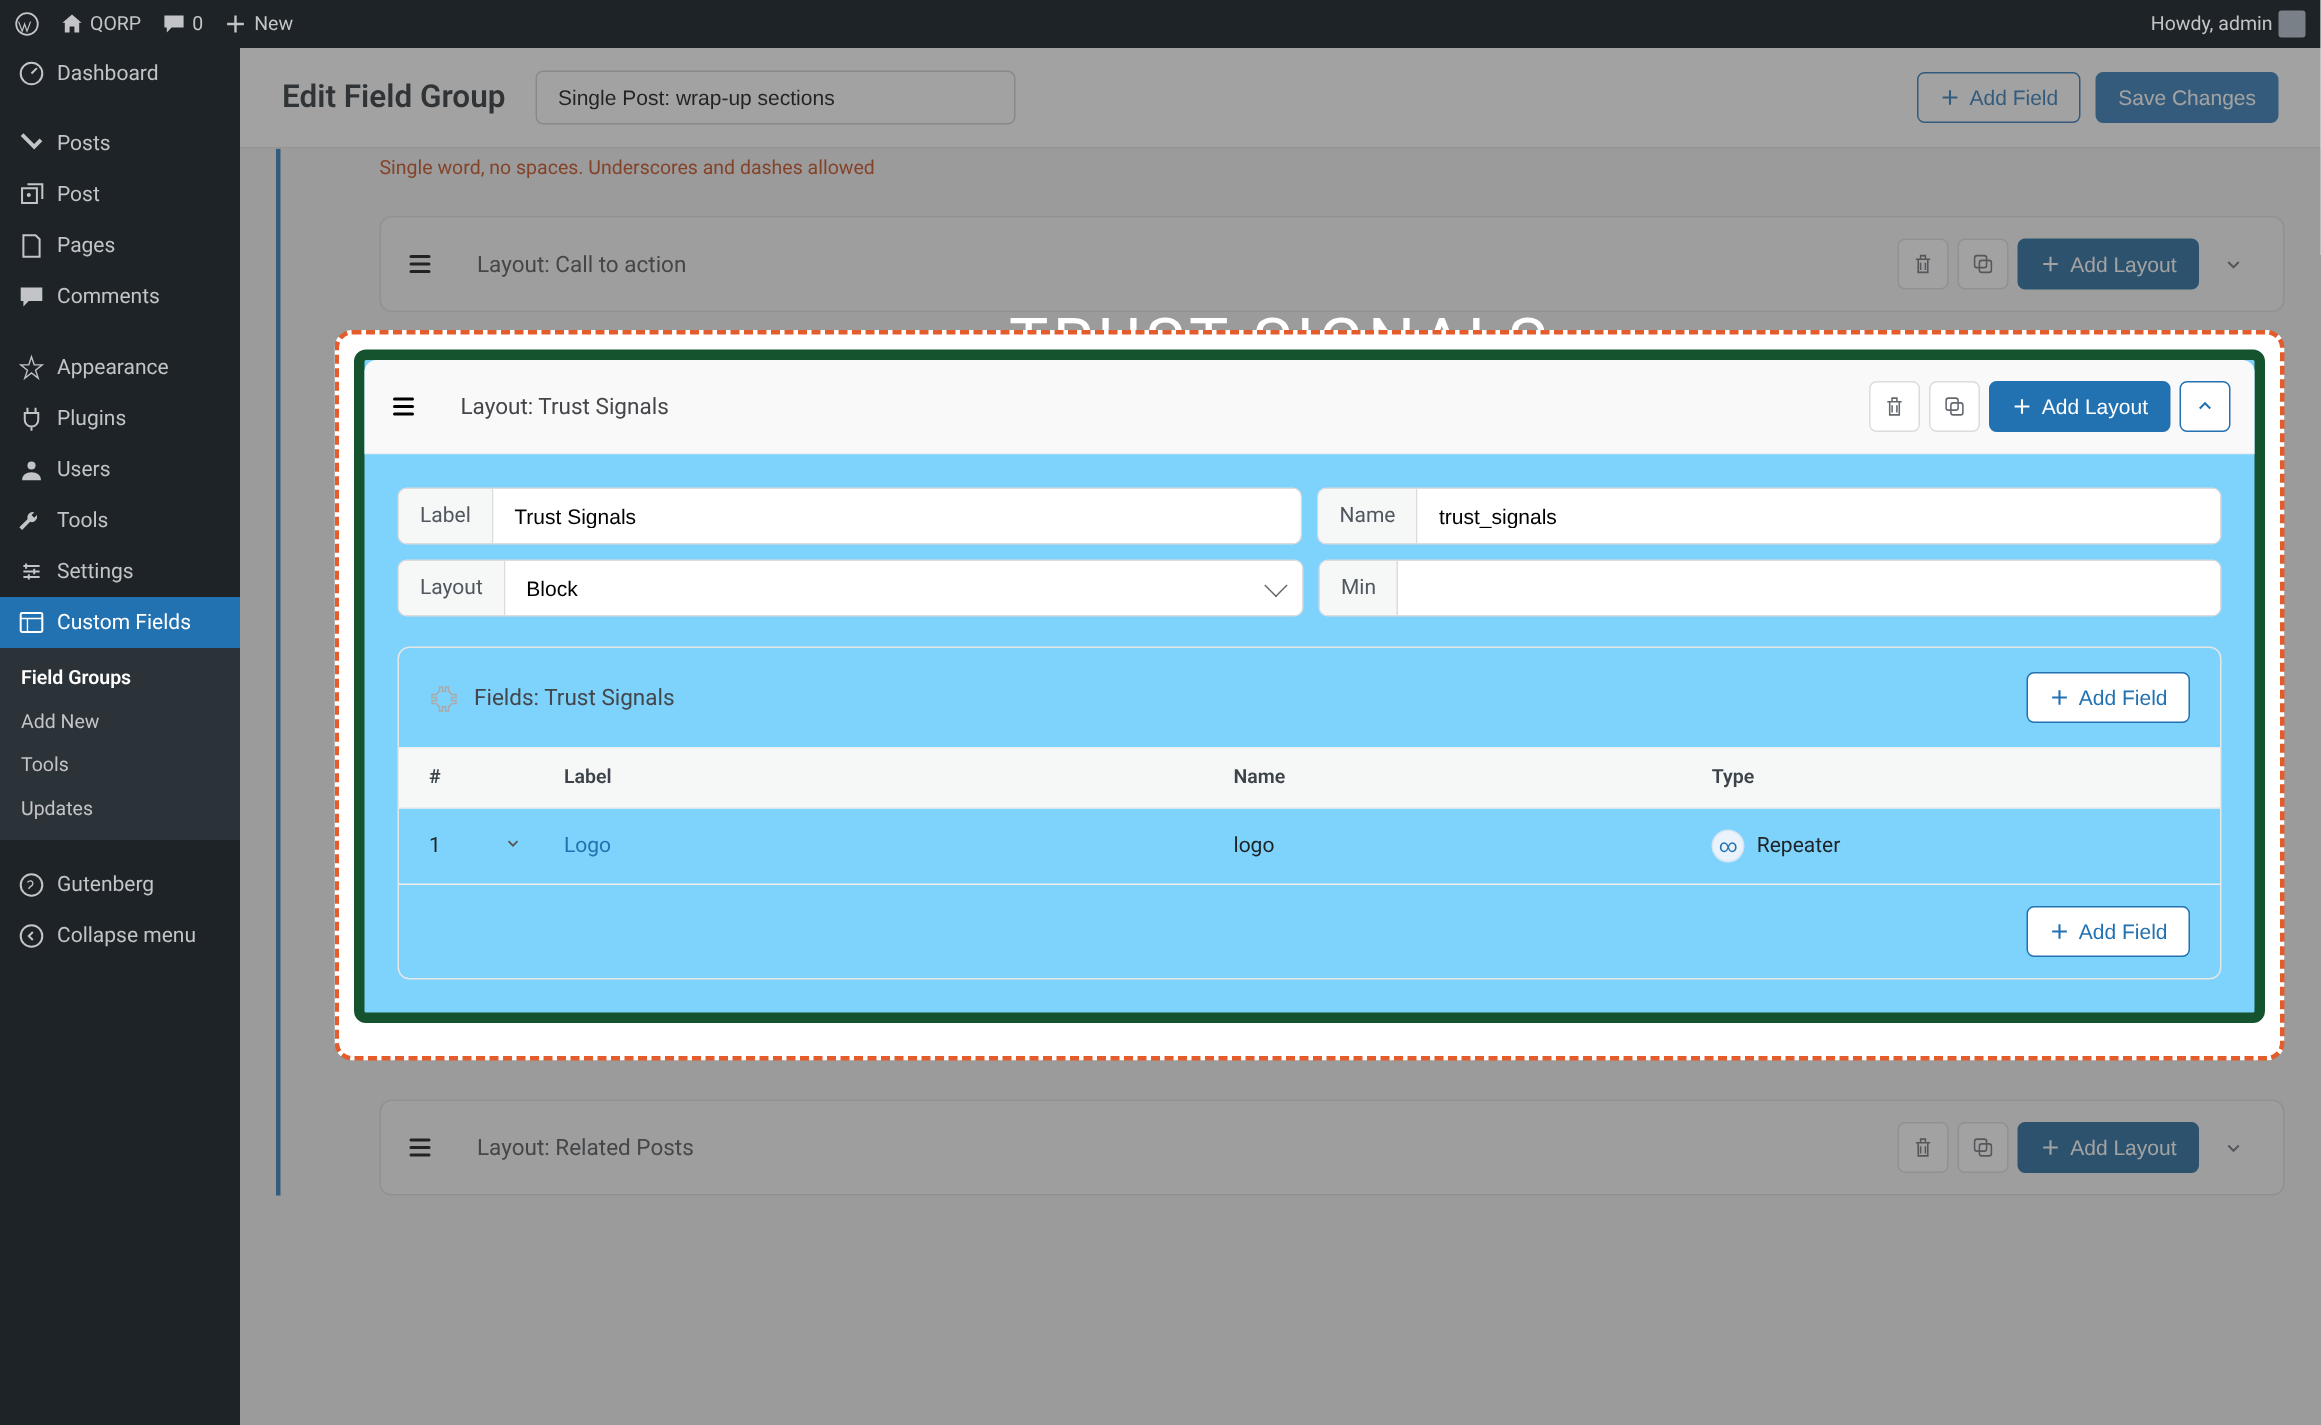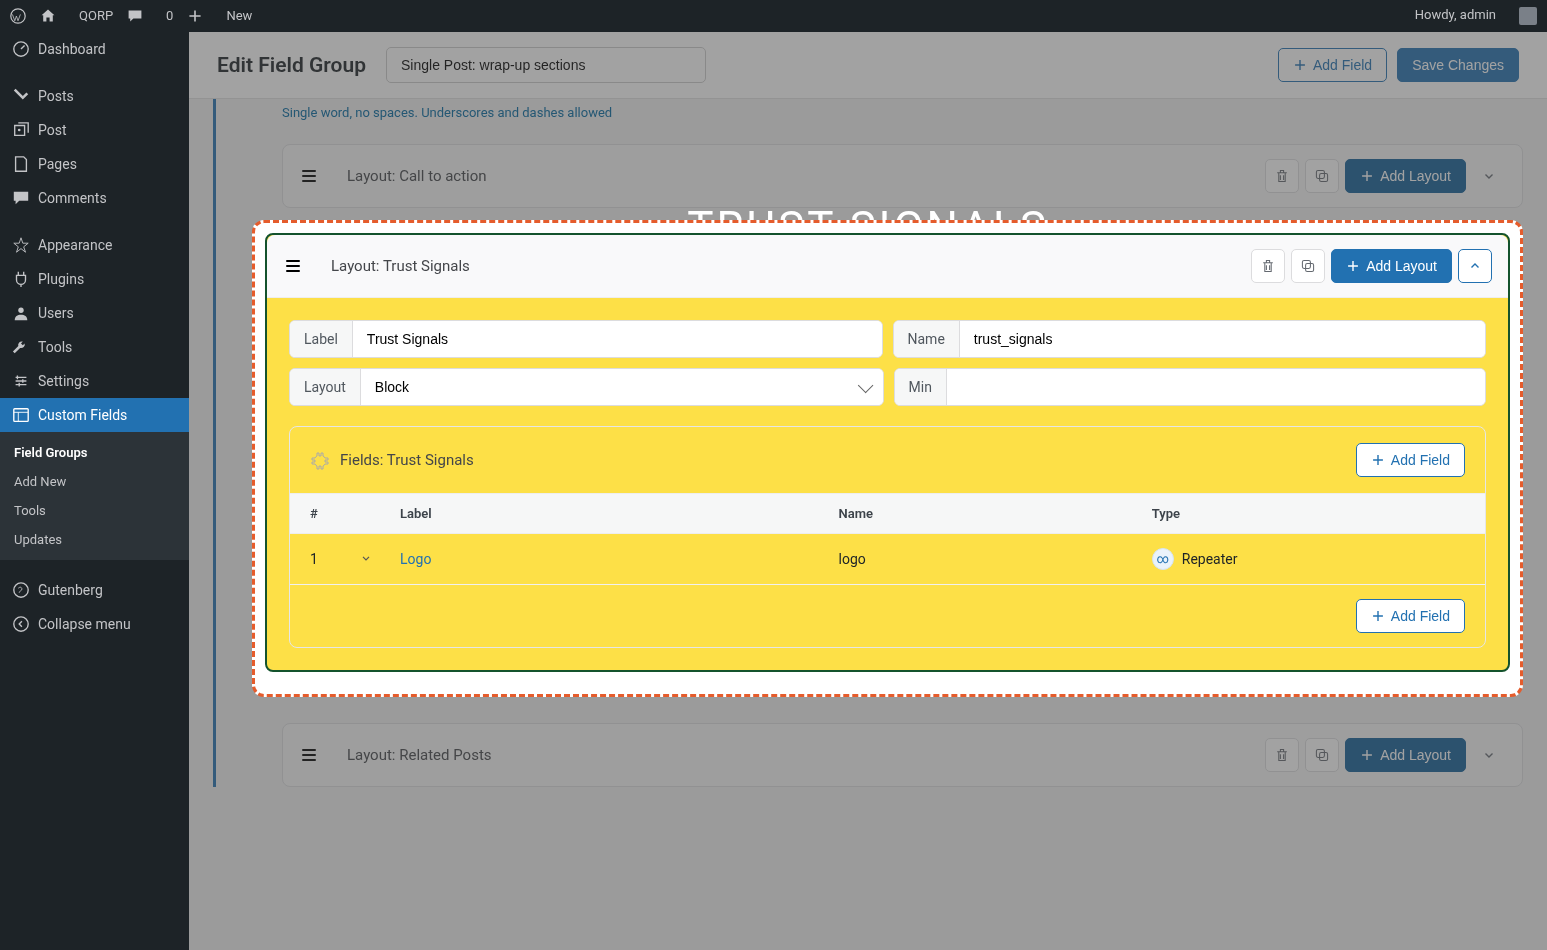--- a/index.html
+++ b/index.html
@@ -1,54 +1,54 @@
 <!DOCTYPE html>
 <html><head>
 <meta charset="utf-8">
 <style>
 *{box-sizing:border-box;margin:0;padding:0;}
 body{font-family:-apple-system,BlinkMacSystemFont,"Segoe UI",Roboto,sans-serif;font-size:13px;color:#1d2327;background:#f0f0f1;}
 .adminbar{height:32px;background:#1d2327;color:#c3c4c7;display:flex;align-items:center;justify-content:space-between;padding:0 10px;font-size:13px;}
 .adminbar-left,.adminbar-right{display:flex;align-items:center;gap:14px;}
-.adminbar-item{display:flex;align-items:flex-start;gap:23px;color:#c3c4c7;}
+.adminbar-item{display:flex;align-items:center;gap:4px;color:#c3c4c7;}
 .adminbar svg{width:16px;height:16px;fill:#c3c4c7;}
 .avatar{width:18px;height:18px;background:#7a8088;border-radius:2px;}
 .wrap{display:flex;height:calc(100vh - 32px);}
-.sidebar{width:189px;background:#1d2327;color:#c3c4c7;font-size:14px;overflow-y:auto;}
+.sidebar{width:160px;background:#1d2327;color:#c3c4c7;font-size:14px;overflow-y:auto;}
 .menu-item{display:flex;align-items:center;gap:8px;padding:8px 12px;cursor:pointer;}
 .menu-item.active{background:#2271b1;color:#ffffff;}
 .menu-item svg{width:18px;height:18px;fill:currentColor;flex-shrink:0;}
 .menu-sep{height:13px;}
 .submenu{background:#2c3338;padding:6px 0;}
 .submenu-item{padding:7px 12px 7px 14px;font-size:13px;cursor:pointer;color:#c3c4c7;}
 .submenu-item.cur{color:#fff;font-weight:600;}
 .main{flex:1;overflow:auto;position:relative;}
 .dimmer{position:absolute;inset:0;background:rgba(70,70,70,0.5);z-index:5;}
 .topbar{display:flex;align-items:center;padding:15px 28px;border-bottom:1px solid #e0e0e0;background:#fff;position:relative;z-index:2;}
 .topbar h1{font-size:21px;font-weight:600;margin-right:20px;}
 .title-input{border:1px solid #ccc;border-radius:5px;padding:9px 14px;font-size:14px;width:320px;background:#fff;}
 .topbar-actions{margin-left:auto;display:flex;gap:10px;}
 .btn{border-radius:5px;padding:8px 14px;font-size:14px;display:inline-flex;align-items:center;gap:6px;cursor:pointer;border:1px solid;}
 .btn-outline-blue{border-color:#2271b1;color:#2271b1;background:#fff;}
 .btn-blue{border-color:#2271b1;background:#2271b1;color:#fff;}
 .btn-darkblue{border-color:#135e96;background:#135e96;color:#fff;}
 .plus{width:14px;height:14px;}
 .content{padding:0 24px 40px 24px;position:relative;}
 .content-strip{border-left:3px solid #2271b1;padding-left:66px;padding-top:6px;}
-.hint{color:#0369a1;font-size:13px;margin-bottom:24px;}
+.hint{color:#c2410c;font-size:13px;margin-bottom:24px;}
 .layout-card{border:1px solid #dcdcde;border-radius:8px;background:#f6f7f7;margin-bottom:12px;}
 .layout-header{display:flex;align-items:center;padding:14px 16px;gap:28px;}
 .grip{width:20px;height:20px;color:#787c82;display:flex;align-items:center;justify-content:center;}
 .layout-title{font-size:15px;color:#44464a;}
 .layout-actions{margin-left:auto;display:flex;align-items:center;gap:6px;}
 .icon-btn{width:34px;height:34px;border:1px solid #dcdcde;border-radius:5px;background:#fff;display:flex;align-items:center;justify-content:center;cursor:pointer;color:#646970;}
 .chev-btn{width:34px;height:34px;border:none;background:transparent;display:flex;align-items:center;justify-content:center;cursor:pointer;color:#646970;}
 .chev-btn.outlined{border:1px solid #2271b1;border-radius:5px;color:#2271b1;background:#fff;}
 .highlight-box{border:3px dashed #e55c2c;border-radius:12px;padding:10px;background:#fff;position:relative;z-index:10;margin-left:-30px;margin-bottom:26px;}
-.layout-card.open{background:#fde047;border:2px solid #14532d;border-radius:8px;}
+.layout-card.open{background:#7dd3fc;border:7px solid #14532d;border-radius:8px;}
 .layout-card.open .layout-header{border-bottom:1px solid #eee;background:#f9f9fa;border-radius:8px 8px 0 0;}
 .layout-body{padding:22px;}
 .form-row{display:flex;gap:10px;margin-bottom:10px;}
 .field-group{display:flex;border:1px solid #dcdcde;border-radius:6px;overflow:hidden;background:#fff;}
 .field-label{background:#f6f7f7;padding:10px 14px;color:#50575e;border-right:1px solid #dcdcde;font-size:14px;display:flex;align-items:center;}
 .field-input{border:none;padding:10px 14px;font-size:14px;flex:1;outline:none;background:#fff;}
 .fg-label,.fg-name{flex:1;}
 .fg-layout{flex:1;}
 .fg-min,.fg-max{flex:1;gap:12px;}
 .select-wrap{flex:1;position:relative;display:flex;align-items:center;}

